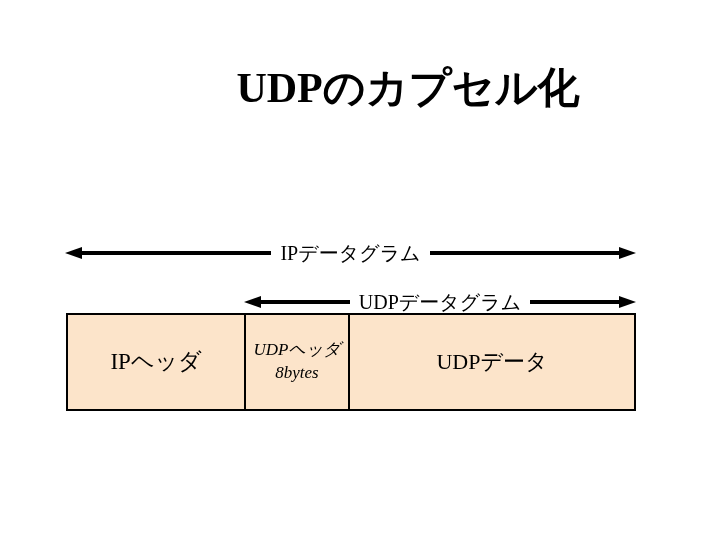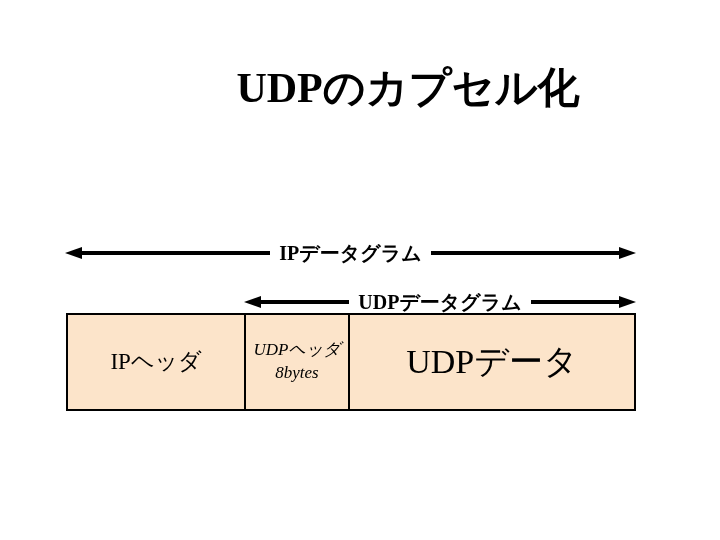--- a/index.html
+++ b/index.html
@@ -62,21 +62,20 @@
     border-top: 6px solid transparent;
     border-bottom: 6px solid transparent;
     border-left: 17px solid #000000;
   }
   .arrow .arrow-label {
     flex: 0 0 auto;
     padding: 0 9px;
     font-size: 20px;
     line-height: 1;
     white-space: nowrap;
-    font-weight: bold;
   }
   
   .encap-table {
     position: absolute;
     left: 66px;
     top: 313px;
     width: 570px;
     height: 98px;
     box-sizing: border-box;
     border: 2px solid #000000;
@@ -100,21 +99,21 @@
   }
   .cell-udp-header {
     width: 104px;
     border-right: 2px solid #000000;
     font-size: 17px;
     line-height: 1.35;
     font-style: italic;
   }
   .cell-udp-data {
     flex: 1 1 auto;
-    font-size: 34px;
+    font-size: 22px;
     line-height: 1.2;
   }
 </style>
 </head>
 <body>
 
 <div class="slide">
 
   <h1 class="slide-title">UDPのカプセル化</h1>
 

